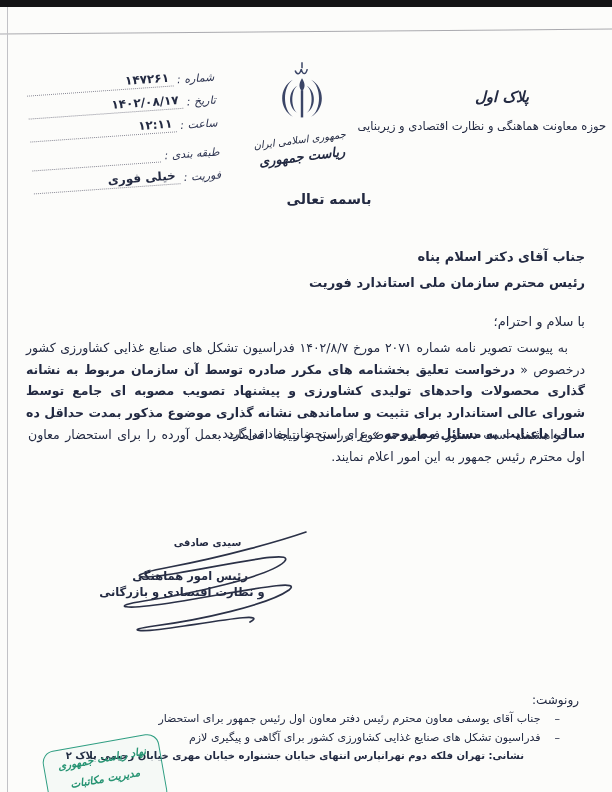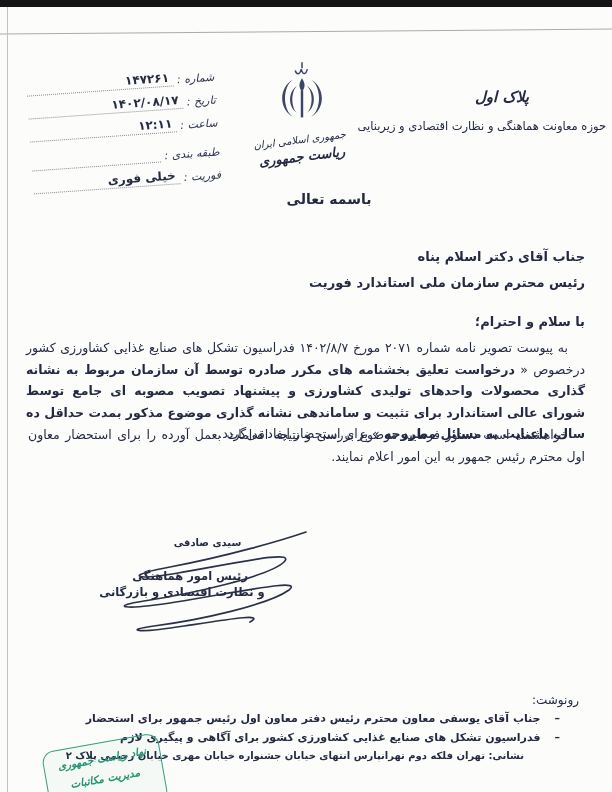--- a/index.html
+++ b/index.html
@@ -25,33 +25,33 @@
   .emblem-t2{font-size:13px;font-style:italic;font-weight:bold;transform:rotate(-7deg);margin-top:4px;white-space:nowrap;}
   
   .lh{position:absolute;top:88px;left:398px;width:208px;text-align:center;}
   .lh-title{font-size:15px;font-weight:bold;font-style:italic;white-space:nowrap;}
   .lh-sub{font-size:11.5px;margin-top:13px;white-space:nowrap;}
   
   .besm{position:absolute;top:191px;left:283px;width:92px;text-align:center;font-weight:bold;font-size:14px;}
   
   .recipient{position:absolute;top:244px;right:27px;text-align:right;font-weight:bold;font-size:13px;line-height:26px;}
   
-  .salutation{position:absolute;top:314px;right:27px;font-weight:bold;font-size:13px;}
+  .salutation{position:absolute;top:314px;right:27px;font-weight:normal;font-size:13px;}
   
   .p1{position:absolute;top:337px;right:27px;left:26px;font-size:12.5px;line-height:21.5px;text-align:justify;text-indent:17px;}
   .p1 .b{font-weight:bold;}
   .p2{position:absolute;top:424px;right:27px;left:28px;font-size:12.5px;line-height:22px;text-align:justify;text-indent:17px;}
   
   .sig-name{position:absolute;top:537px;left:150px;width:115px;text-align:center;font-weight:bold;font-size:10px;white-space:nowrap;}
   .sig-t1{position:absolute;top:569px;left:133px;width:115px;text-align:center;font-weight:bold;font-size:11.5px;white-space:nowrap;}
   .sig-t2{position:absolute;top:585px;left:92px;width:180px;text-align:center;font-weight:bold;font-size:11.5px;white-space:nowrap;}
   .scrawl{position:absolute;top:520px;left:78px;}
   
   .cc-label{position:absolute;top:693px;right:33px;font-weight:normal;font-size:12px;}
-  .cc-item{position:absolute;right:52px;font-weight:bold;font-size:11px;white-space:nowrap;}
+  .cc-item{position:absolute;right:52px;font-weight:normal;font-size:11px;white-space:nowrap;}
   .cc-item .dash{margin-left:14px;}
   .cc-i0{top:712px;}
   .cc-i1{top:731px;}
   .cc-address{position:absolute;top:750px;right:88px;font-weight:bold;font-size:10px;white-space:nowrap;}
   
   .stamp{
     position:absolute;left:46px;top:742px;width:118px;height:70px;
     transform:rotate(-10deg);
     border:1.6px solid #2f9e82;border-radius:12px;
     color:#279473;text-align:center;font-style:italic;

